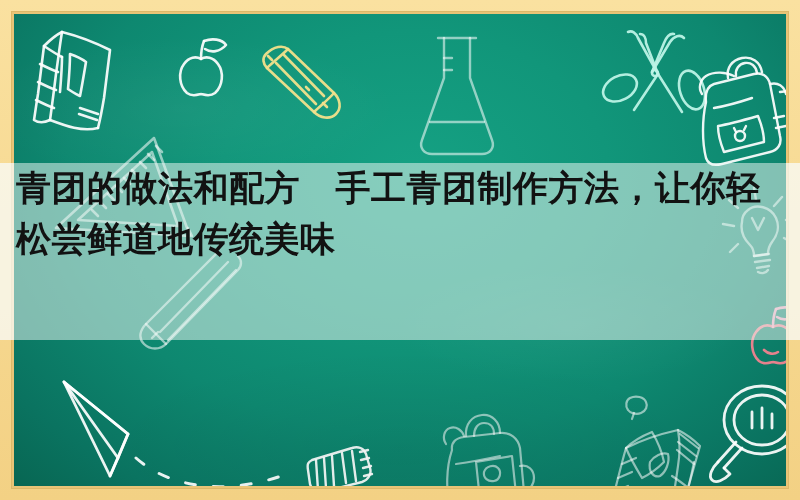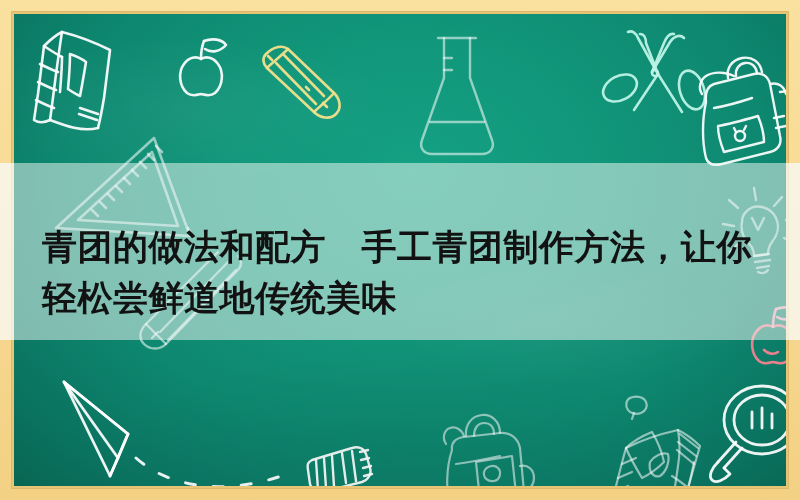--- a/index.html
+++ b/index.html
@@ -69,24 +69,23 @@
     pointer-events:none;
   }
   .band-side.left{left:0;}
   .band-side.right{right:0;}
 
   
   .title-wrap{
     position:absolute;
     left:0;right:0;
     top:163px;height:220px;
-    display:flex;align-items:center;
+    display:flex;align-items:flex-start;
     padding:0 16px;
     box-sizing:border-box;
-    margin-left:26px;
   }
   .title{
     margin:0;
     font-family:"DejaVu Sans","Liberation Sans",sans-serif;
     font-size:35px;
     font-weight:700;
     line-height:51px;
     letter-spacing:.5px;
     color:#121212;
     white-space:pre-wrap;

